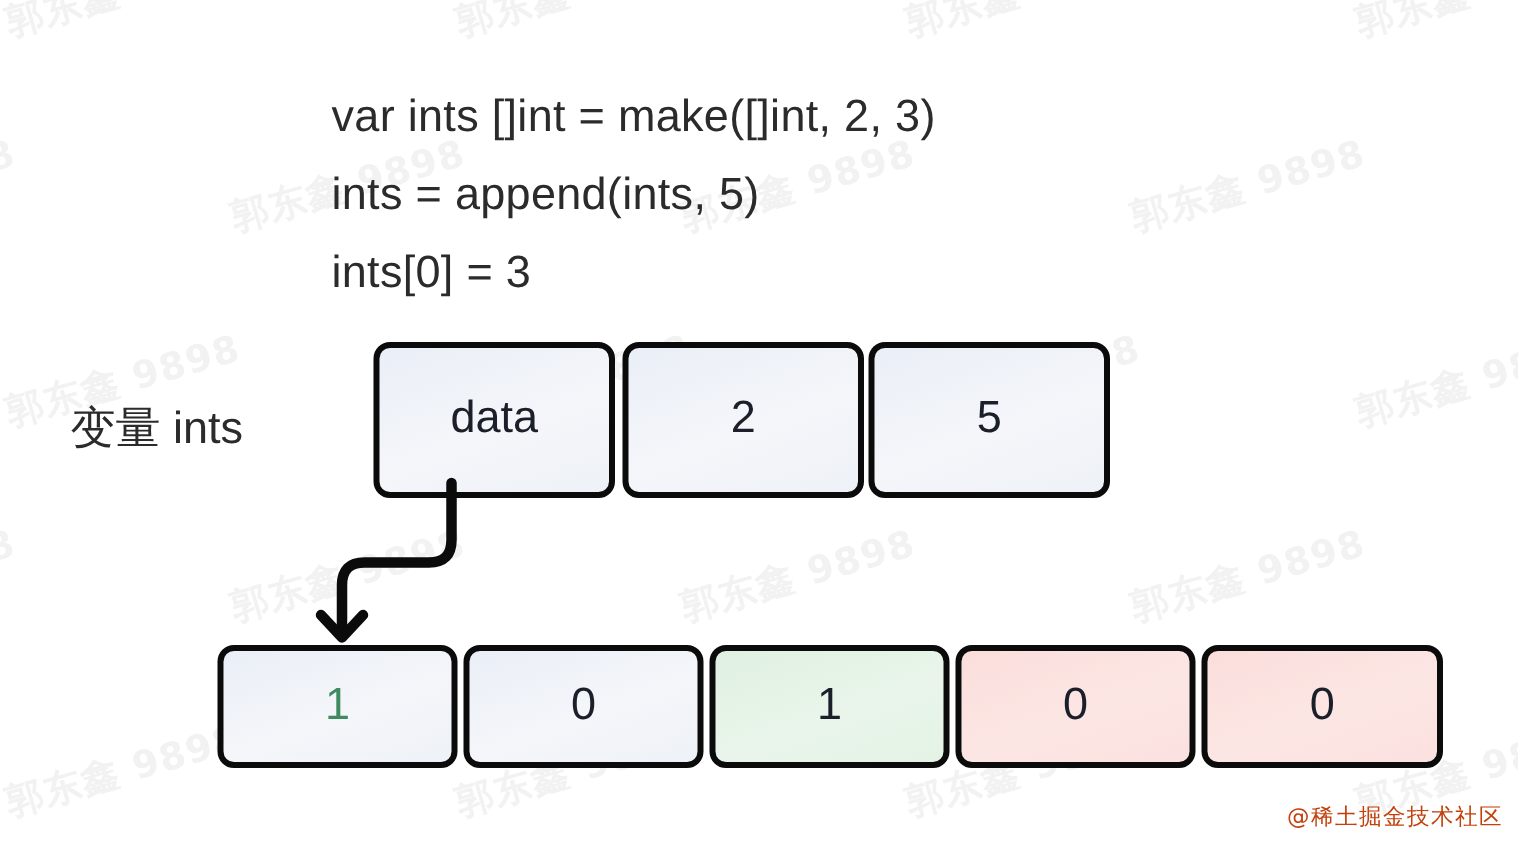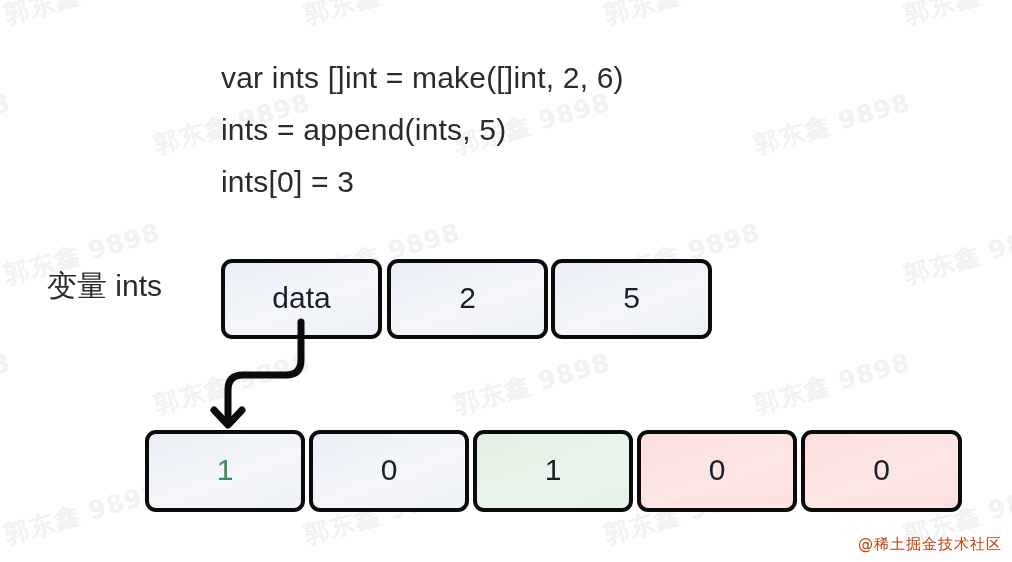--- a/index.html
+++ b/index.html
@@ -93,21 +93,21 @@
   }
   .box .cell-text {
     line-height: 1;
     position: relative;
     top: -1px;
   }
   .txt-green { color: #3f8b5f; }
   .txt-dark  { color: #1b1f2a; }
 
   
-  #slice-header .box { top: 259px; height: 80px; }
+  #slice-header .box { top: 228px; height: 104px; margin-left: 28px; }
   #hdr-data { left: 221px; width: 161px; }
   #hdr-len  { left: 387px; width: 161px; }
   #hdr-cap  { left: 551px; width: 161px; }
 
   
   #array-row .box { top: 430px; height: 82px; }
   #cell-0 { left: 145px;  width: 160px; }
   #cell-1 { left: 309px;  width: 160px; }
   #cell-2 { left: 473px;  width: 160px; }
   #cell-3 { left: 637px;  width: 160px; }
@@ -155,21 +155,21 @@
     <div class="wm-tile" style="color: rgb(242, 242, 242); left: 750px; top: 390px;">郭东鑫 9898</div>
     <div class="wm-tile" style="color: rgb(242, 242, 242); left: 0px; top: 520px;">郭东鑫 9898</div>
     <div class="wm-tile" style="color: rgb(242, 242, 242); left: 300px; top: 520px;">郭东鑫 9898</div>
     <div class="wm-tile" style="color: rgb(242, 242, 242); left: 600px; top: 520px;">郭东鑫 9898</div>
     <div class="wm-tile" style="color: rgb(242, 242, 242); left: 900px; top: 520px;">郭东鑫 9898</div>
   </div>
 
 <div id="stage">
 
   <div id="code-block">
-    <div class="code-line">var ints []int = make([]int, 2, 6)</div>
+    <div class="code-line">var ints []int = make([]int, 2, 3)</div>
     <div class="code-line">ints = append(ints, 5)</div>
     <div class="code-line">ints[0] = 3</div>
   </div>
 
   <div id="variable-label">变量 ints</div>
 
   <div id="slice-header">
     <div id="hdr-data" class="box bg-blue">
       <span class="cell-text txt-dark">data</span>
     </div>

